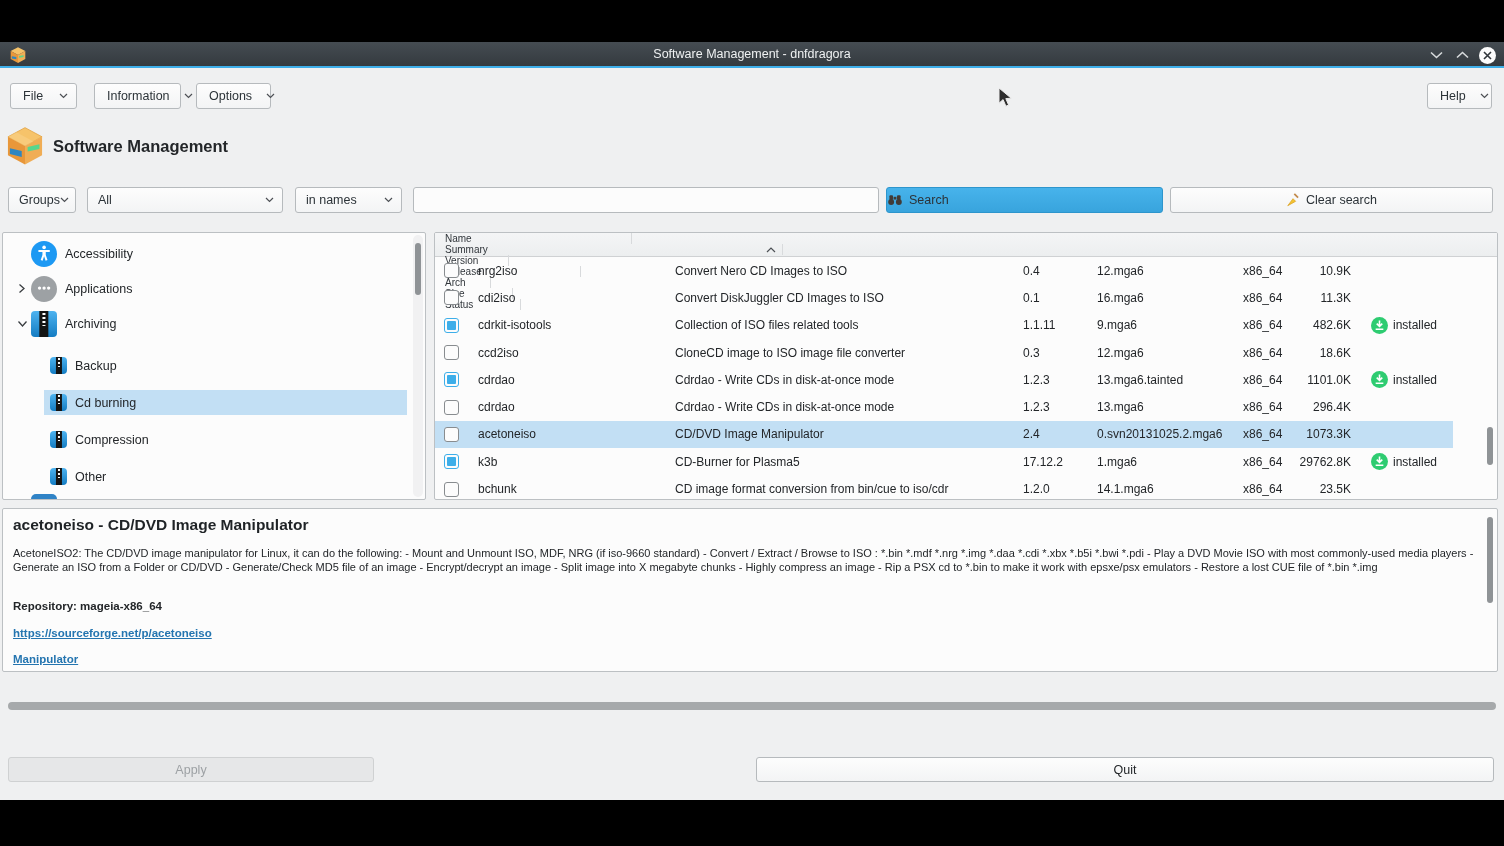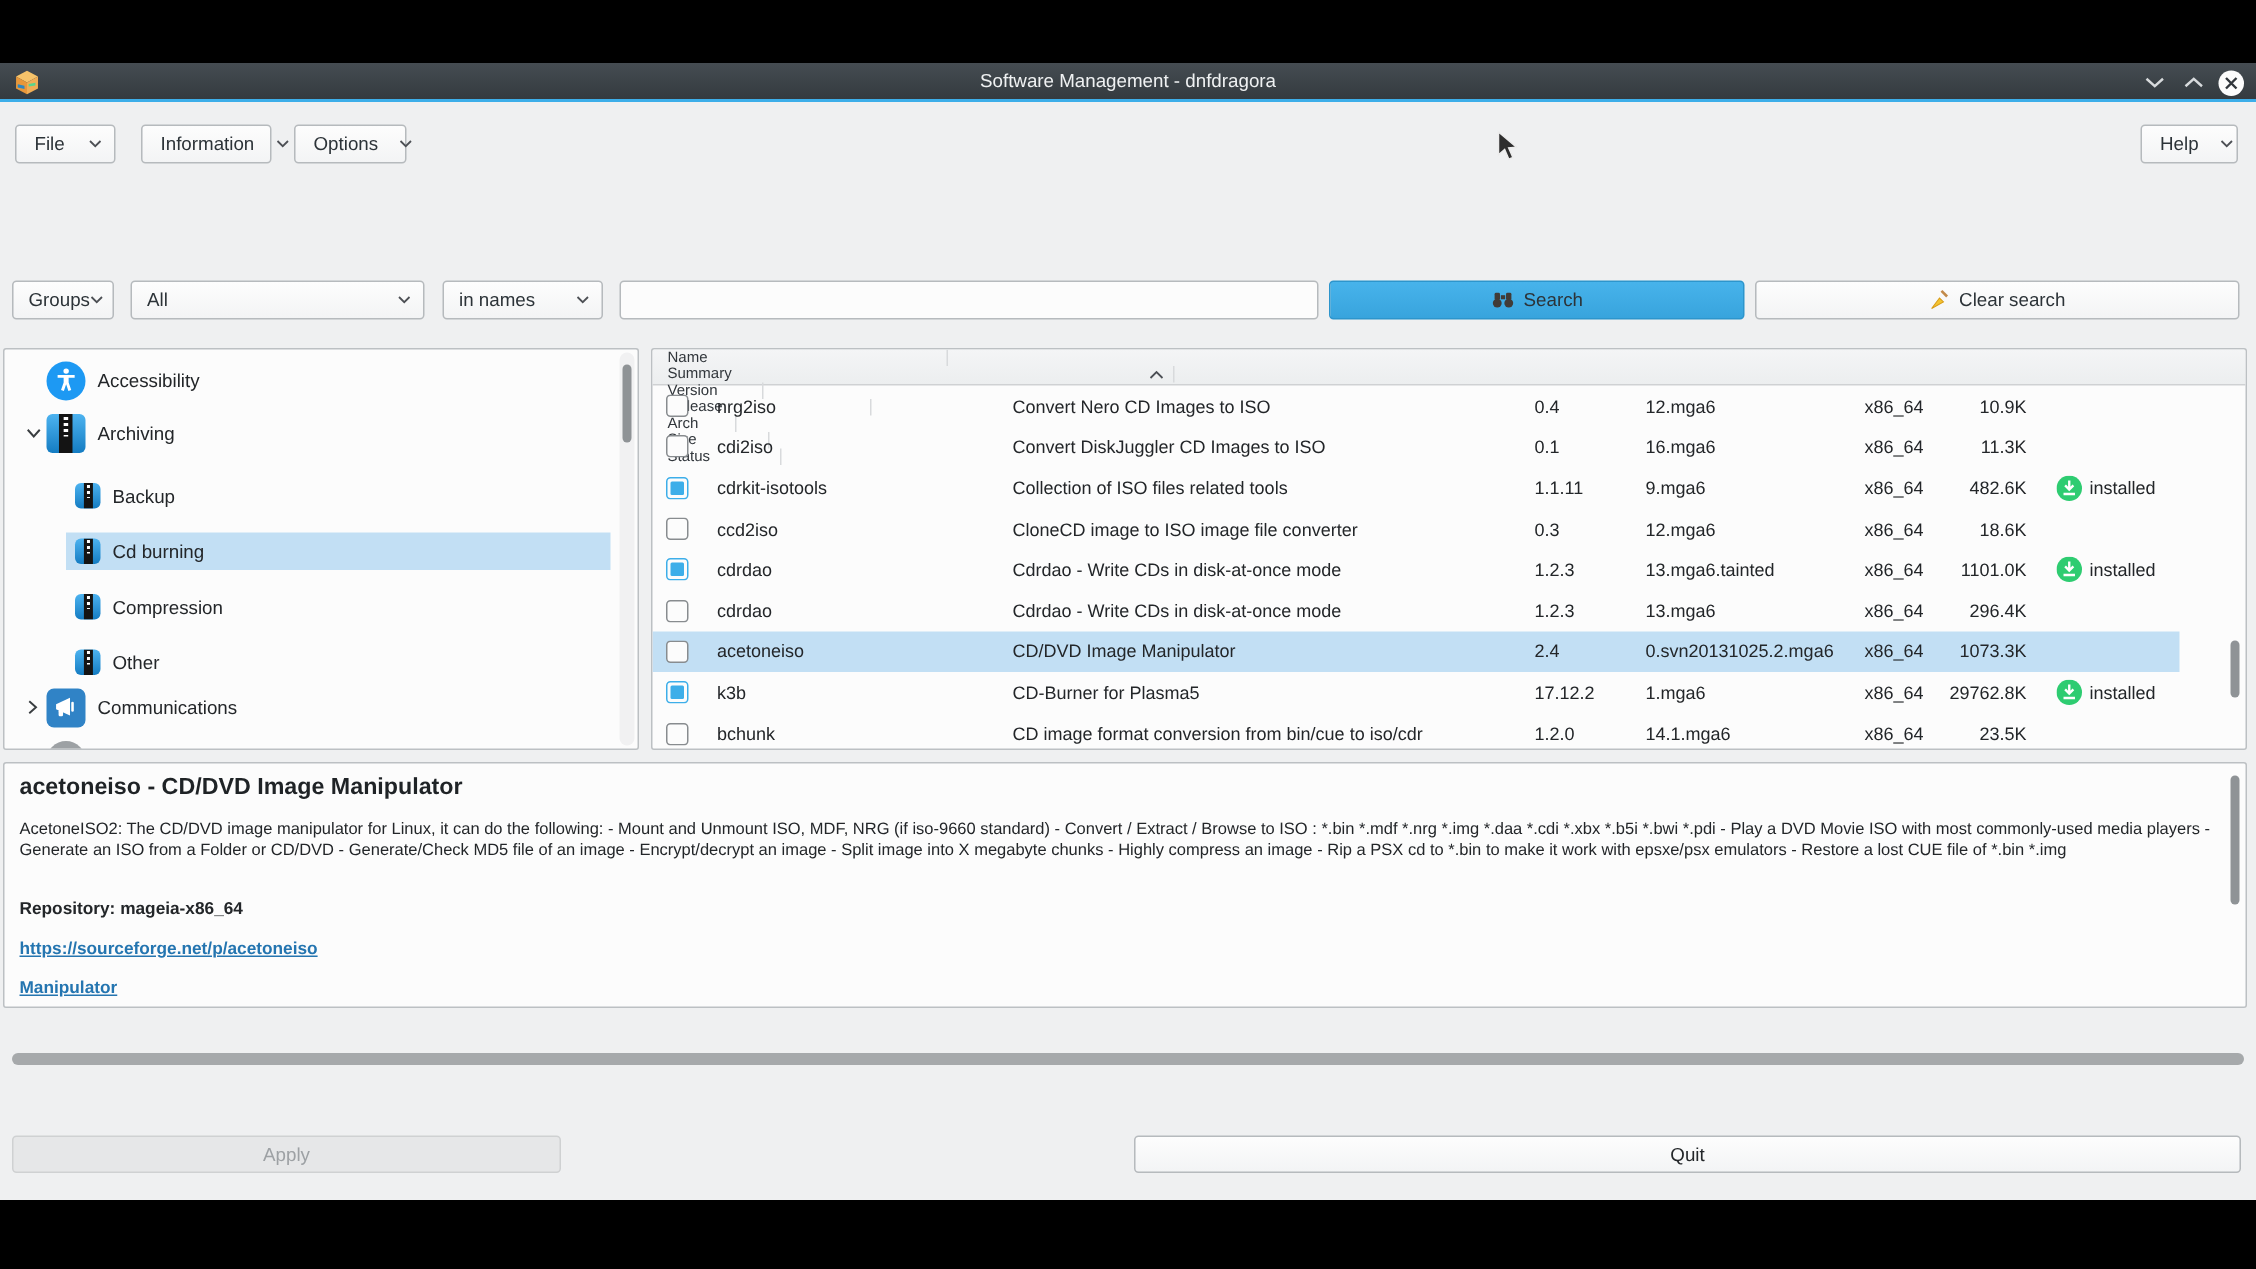--- a/index.html
+++ b/index.html
@@ -177,20 +177,33 @@
       <div class="btn menu-btn" style="left:1427px; width:65px;">
         <span class="lbl">Help</span>
         <span class="chev">
             <svg width="9" height="6" viewBox="0 0 9 6">
               <polyline points="1,1 4.5,4.5 8,1" fill="none" stroke="#4d5055" stroke-width="1.2"></polyline>
             </svg>
           </span>
       </div>
     </div>
 
+    <div class="app-header">
+      <span class="bigicon">
+        <svg viewBox="0 0 32 32" width="42" height="42">
+            <polygon points="16,2 29,9 16,16 3,9" fill="#f6c36a" stroke="#e3a23f" stroke-width="0.6"></polygon>
+            <polygon points="3,9 16,16 16,30 3,23" fill="#e8973a"></polygon>
+            <polygon points="29,9 16,16 16,30 29,23" fill="#f0ad55"></polygon>
+            <polygon points="9.5,5.5 22.5,12.5 16,16 3,9" fill="#f9d48c" opacity="0.5"></polygon>
+            <rect x="4.5" y="16.5" width="9" height="4.5" fill="#2e86c1" transform="skewY(14)"></rect>
+            <rect x="18" y="20.5" width="9" height="3.5" fill="#58d68d" transform="skewY(-12)"></rect>
+          </svg>
+      </span>
+      <span class="htitle">Software Management</span>
+    </div>
 
     <div class="filter-row">
       <div class="btn" style="left:8px; width:68px; padding-left:10px;">
         <span class="lbl" style="text-align:left;">Groups</span>
         <span class="chev">
             <svg width="9" height="6" viewBox="0 0 9 6">
               <polyline points="1,1 4.5,4.5 8,1" fill="none" stroke="#4d5055" stroke-width="1.2"></polyline>
             </svg>
           </span>
       </div>
@@ -204,21 +217,21 @@
       </div>
       <div class="btn" style="left:295px; width:107px; padding-left:10px;">
         <span class="lbl" style="text-align:left;">in names</span>
         <span class="chev">
             <svg width="9" height="6" viewBox="0 0 9 6">
               <polyline points="1,1 4.5,4.5 8,1" fill="none" stroke="#4d5055" stroke-width="1.2"></polyline>
             </svg>
           </span>
       </div>
       <input class="search-input" value="" style="">
-      <div class="btn btn-search" style="left:886px; width:277px; justify-content:center;">
+      <div class="btn btn-search" style="left:886px; width:277px; ">
         <span class="icon-in-btn">
           <svg width="16" height="12" viewBox="0 0 20 14" fill="#413b37">
               <rect x="3" y="1" width="4.5" height="6" rx="1.2"></rect>
               <rect x="12.5" y="1" width="4.5" height="6" rx="1.2"></rect>
               <rect x="8.2" y="3" width="3.6" height="3.4"></rect>
               <circle cx="5.2" cy="9.6" r="3.7"></circle>
               <circle cx="14.8" cy="9.6" r="3.7"></circle>
             </svg>
         </span>
         <span>Search</span>
@@ -243,20 +256,37 @@
                 <svg width="70%" height="70%" viewBox="0 0 24 24" fill="#fff">
                   <circle cx="12" cy="4.5" r="2.4"></circle>
                   <path d="M4.5,8 h15 v2.4 h-5.3 v4.2 l2.3,6.6 -2.5,0.9 -2,-6 -2,6 -2.5,-0.9 2.3,-6.6 v-4.2 h-5.3 z"></path>
                 </svg>
               </span>
             </span>
             <span class="tlabel">Accessibility</span>
           </div>
           <div class="tree-row lvl0">
             <span class="expander">
+              <svg width="8" height="11" viewBox="0 0 8 11">
+                <polyline points="1.5,1.5 6,5.5 1.5,9.5" fill="none" stroke="#3a3e41" stroke-width="1.3"></polyline>
+              </svg>
+            </span>
+            <span class="ticon">
+              <span class="circle-icon" style="background:#9da1a4;">
+                <svg width="70%" height="70%" viewBox="0 0 24 24" fill="#fff">
+                  <circle cx="6" cy="12" r="2.2"></circle>
+                  <circle cx="12" cy="12" r="2.2"></circle>
+                  <circle cx="18" cy="12" r="2.2"></circle>
+                </svg>
+              </span>
+            </span>
+            <span class="tlabel">Applications</span>
+          </div>
+          <div class="tree-row lvl0">
+            <span class="expander">
               <svg width="11" height="8" viewBox="0 0 11 8">
                 <polyline points="1.5,1.5 5.5,6 9.5,1.5" fill="none" stroke="#3a3e41" stroke-width="1.3"></polyline>
               </svg>
             </span>
             <span class="ticon">
               <span class="zipicon"></span>
             </span>
             <span class="tlabel">Archiving</span>
           </div>
           <div class="tree-row lvl1">

